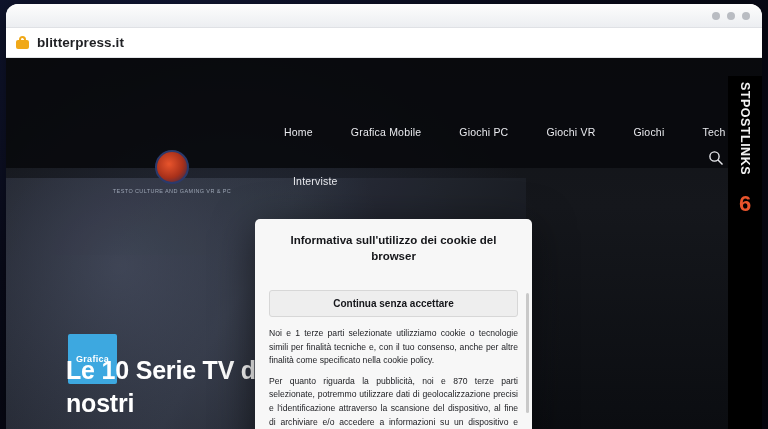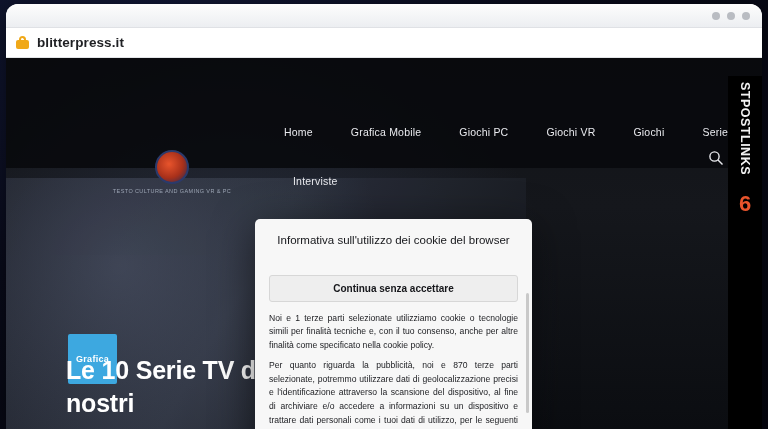--- a/index.html
+++ b/index.html
@@ -157,21 +157,21 @@
     left: 249px; top: 161px;
     width: 277px; height: 268px;
     background: #f7f7f7;
     border-radius: 5px;
     box-shadow: 0 10px 40px rgba(0,0,0,.55);
     overflow: hidden;
   }
   .modal-title {
     padding: 14px 16px 10px;
     text-align: center;
-    font-size: 11.5px; font-weight: 400; color: #15161a;
+    font-size: 11.5px; font-weight: 700; color: #15161a;
     line-height: 1.35;
   }
   .modal-btn {
     margin: 16px 14px 10px;
     background: #eeeeee;
     border: 1px solid #d7d7d7;
     border-radius: 3px;
     padding: 7px 6px;
     text-align: center;
     font-size: 10px; font-weight: 700; color: #15161a;
@@ -224,21 +224,21 @@
           <div class="logo-mark"></div>
           <div class="logo-text">TESTO CULTURE AND GAMING VR &amp; PC</div>
         </div>
 
         <div class="menu">
           <span class="mi">Home</span>
           <span class="mi">Grafica Mobile</span>
           <span class="mi">Giochi PC</span>
           <span class="mi">Giochi VR</span>
           <span class="mi">Giochi</span>
-          <span class="mi">Serie</span>
+          <span class="mi">Tech</span>
           <span class="mi">Fiere E Mostre</span>
         </div>
 
         <div class="menu menu-2">
           <span class="mi">Interviste</span>
         </div>
 
         <div class="search-icon-btn">
           <svg width="16" height="16" viewBox="0 0 16 16">
             <circle cx="6.5" cy="6.5" r="4.6" fill="none" stroke="#e9eaee" stroke-width="1.4"></circle>

